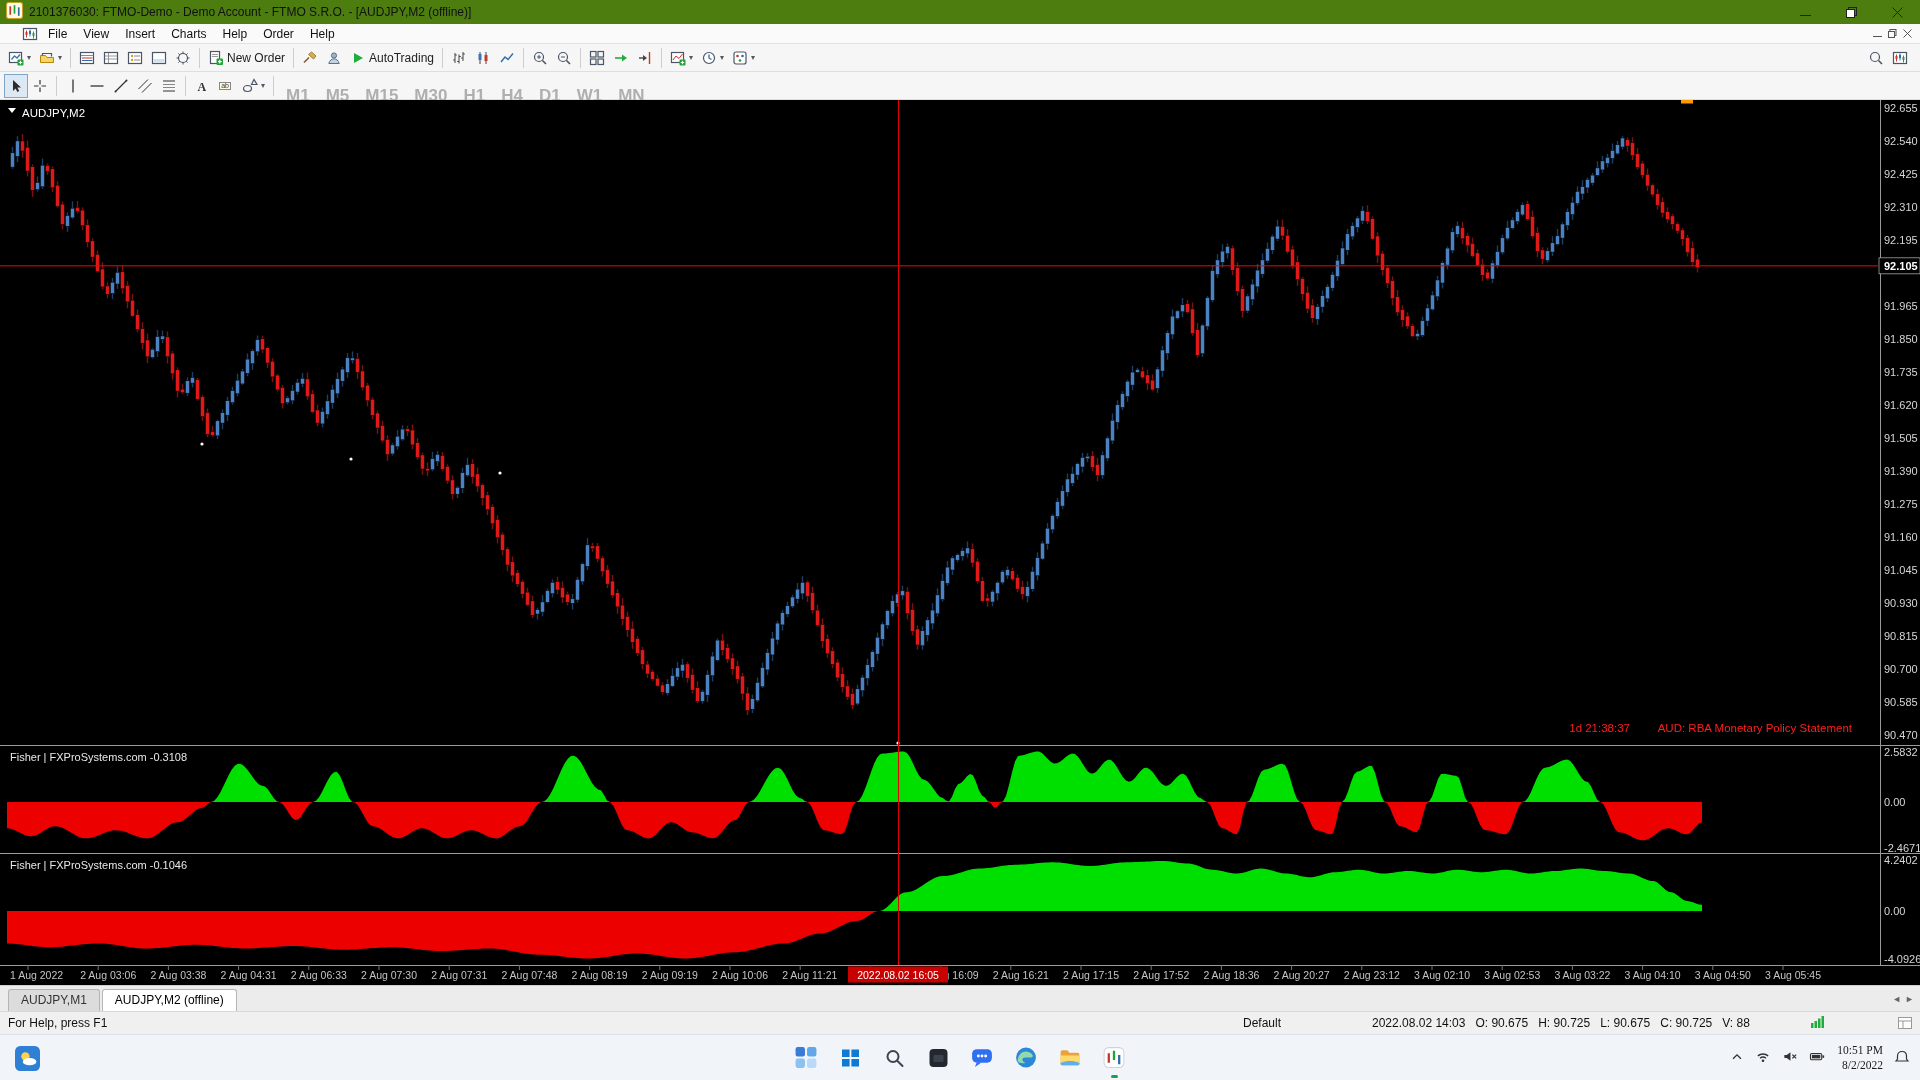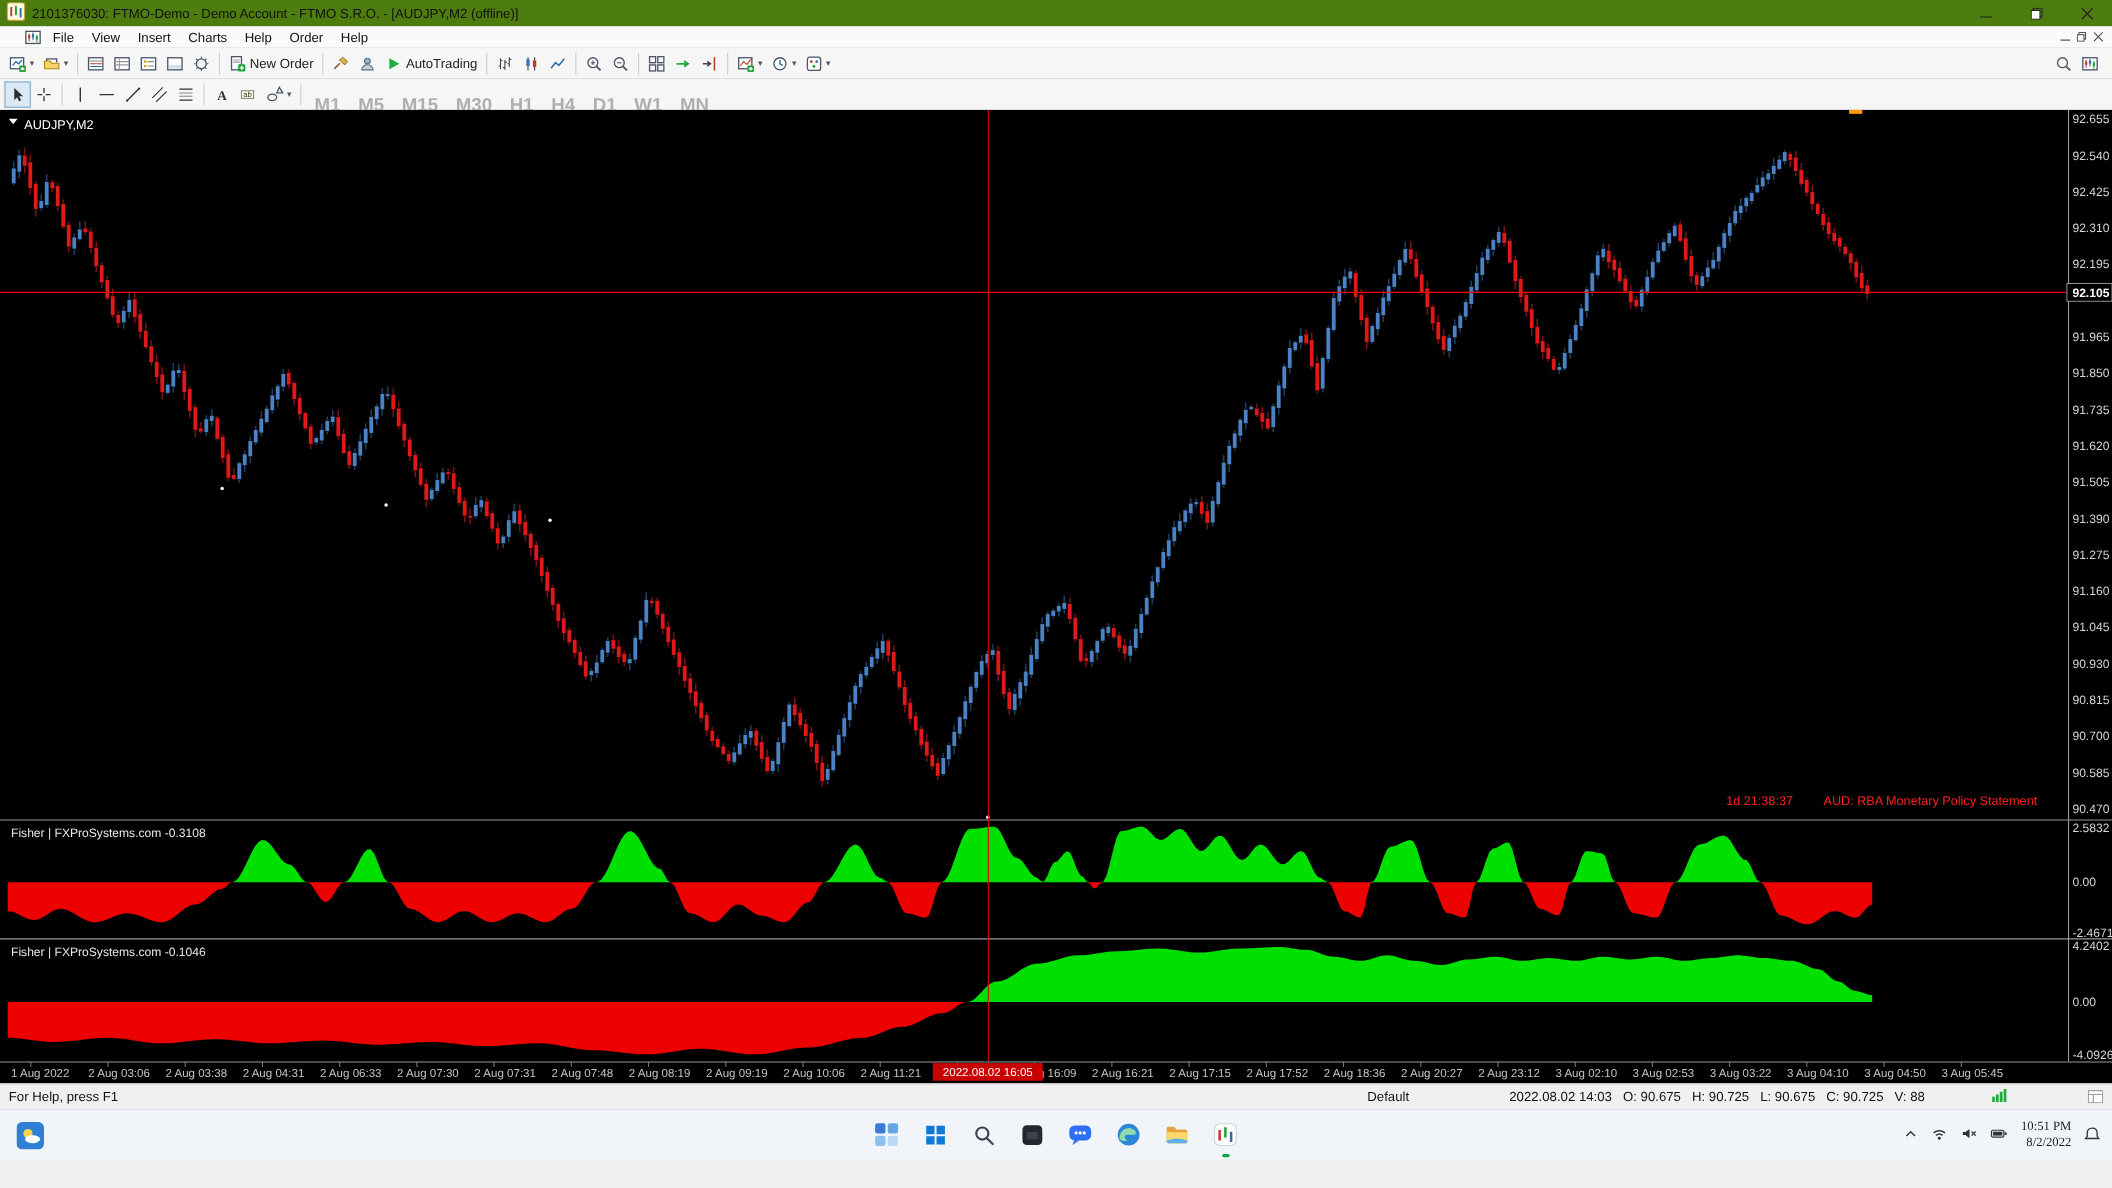--- a/index.html
+++ b/index.html
@@ -1249,20 +1249,28 @@
         <text x="898" y="878.5" font-family="&quot;Liberation Sans&quot;, sans-serif" font-size="10.5" fill="#fff" text-anchor="middle">2022.08.02 16:05</text>
         <rect x="1879" y="157.82608695652075" width="41" height="16" fill="#000000" stroke="#b8b8b8" stroke-width="0.7"></rect>
         <text x="1884" y="169.82608695652075" font-family="&quot;Liberation Sans&quot;, sans-serif" font-size="11" fill="#fff" font-weight="bold">92.105</text>
         <text x="1630" y="632" font-family="&quot;Liberation Sans&quot;, sans-serif" font-size="11.5" fill="#ff1e1e" text-anchor="end">1d 21:38:37</text>
         <text x="1852" y="632" font-family="&quot;Liberation Sans&quot;, sans-serif" font-size="11.5" fill="#ff1e1e" text-anchor="end">AUD: RBA Monetary Policy Statement</text>
         <path d="M8 8h8l-4 5z" fill="#ffffff"></path>
         <text x="22" y="17" font-family="&quot;Liberation Sans&quot;, sans-serif" font-size="11.5" fill="#ffffff">AUDJPY,M2</text>
       </svg>
   </div>
 
+  <div class="tabsbar">
+    <div class="tab">AUDJPY,M1</div>
+    <div class="tab active">AUDJPY,M2 (offline)</div>
+    <div class="tab-arrows">
+      <button>◄</button>
+      <button>►</button>
+    </div>
+  </div>
 
   <div class="statusbar">
     <span class="seg" style="left:8px">For Help, press F1</span>
     <span class="seg" style="left:1243px">Default</span>
     <span class="seg" style="left:1372px">2022.08.02 14:03   O: 90.675   H: 90.725   L: 90.675   C: 90.725   V: 88</span>
     <span class="seg traffic" style="left:1792px;top:3px">
       <svg width="15" height="13">
           <rect x="0" y="8" width="2.5" height="5" fill="#1fae3d"></rect>
           <rect x="3.5" y="6" width="2.5" height="7" fill="#1fae3d"></rect>
           <rect x="7" y="3.5" width="2.5" height="9.5" fill="#1fae3d"></rect>

